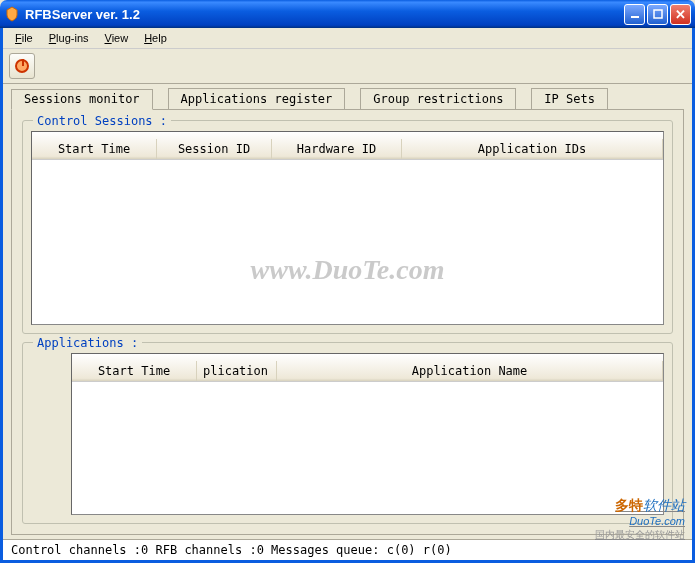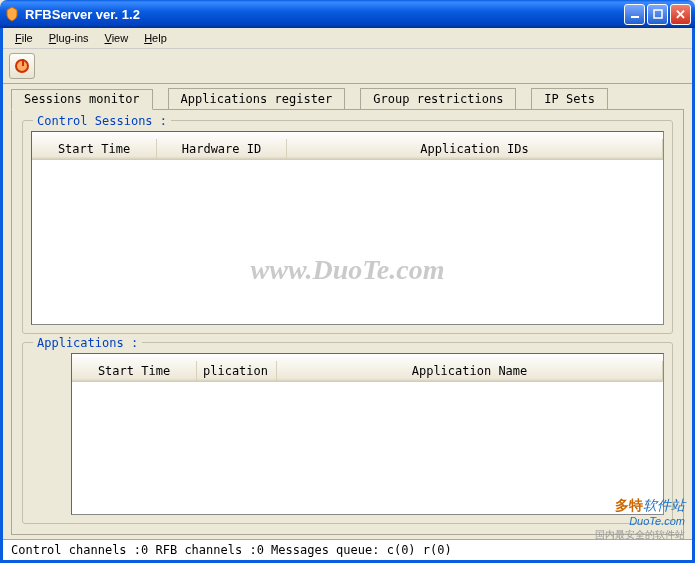--- a/index.html
+++ b/index.html
@@ -209,20 +209,21 @@
 .corner-logo {
   position: absolute;
   right: 10px;
   bottom: 22px;
   font-size: 11px;
   color: #888;
   text-align: right;
   pointer-events: none;
   z-index: 100;
   line-height: 1.3;
+  text-decoration: underline;
 }
 .corner-logo .brand { color: #cc6600; font-weight: bold; font-size: 14px; }
 .corner-logo .sub { color: #2070c0; font-size: 14px; font-style: italic; }
 </style>
 </head>
 <body>
 
 <div class="titlebar">
   <span class="app-icon">
     <svg width="16" height="16" viewBox="0 0 16 16">
@@ -265,20 +266,21 @@
     <div class="tab">Group restrictions</div>
     <div class="tab">IP Sets</div>
   </div>
 
   <div class="tab-content">
     <div class="groupbox gb1">
       <div class="groupbox-title">Control Sessions :</div>
       <div class="listview">
         <div class="list-header">
           <div class="col-head" style="width:125px">Start Time</div>
+          <div class="col-head" style="width:115px">Session ID</div>
           <div class="col-head" style="width:130px">Hardware ID</div>
           <div class="col-head" style="flex:1">Application IDs</div>
         </div>
         <div class="list-body"></div>
       </div>
     </div>
 
     <div class="groupbox gb2">
       <div class="groupbox-title">Applications :</div>
       <div class="listview">

